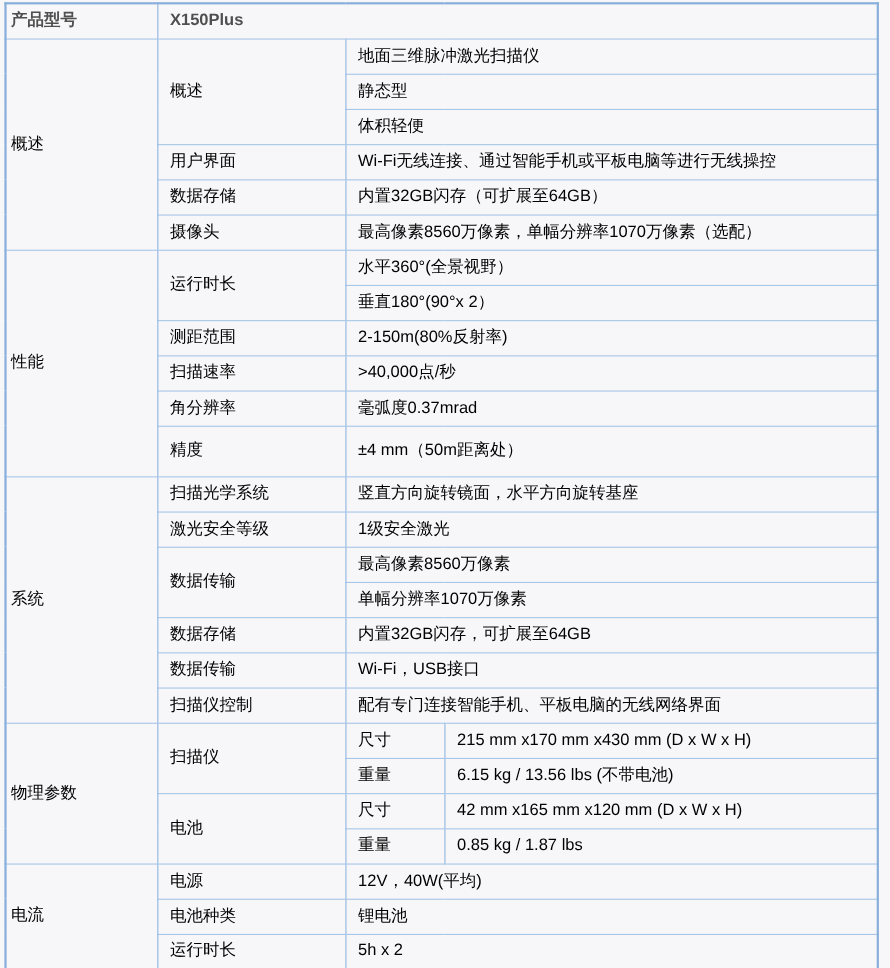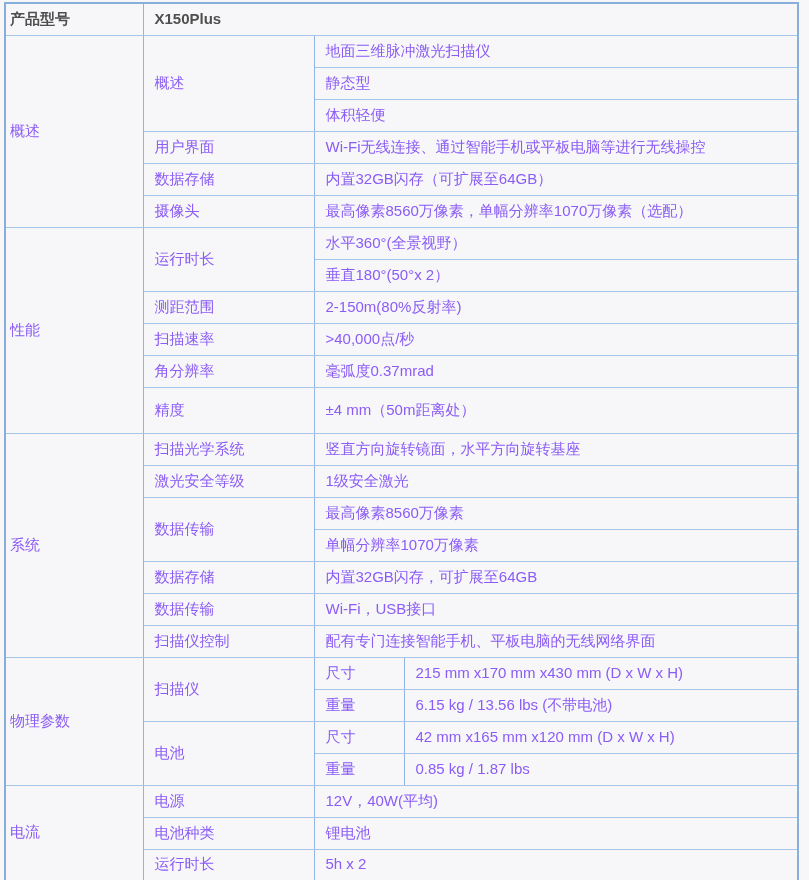--- a/index.html
+++ b/index.html
@@ -17,21 +17,21 @@
     border: 2px solid #88afdb;
   }
   col.c-section { width: 138px; }
   col.c-label   { width: 171px; }
   col.c-sub     { width: 90px;  }
   col.c-value   { width: auto;  }
   td {
     border: 1px solid #a6c6e8;
     border-left: 1px solid #8fb5e0;
     border-right: 1px solid #8fb5e0;
-    color: #8b5cf6;
+    color: #000000;
     font-size: 15px;
     line-height: 1.25;
     padding: 5px 10px 5px 11px;
     vertical-align: middle;
     background: #f7f7f9;
     overflow: hidden;
     white-space: nowrap;
   }
   tr { height: 32px; }
   tr.tall { height: 46px; }
@@ -78,21 +78,21 @@
       <td>摄像头</td>
       <td colspan="2">最高像素8560万像素，单幅分辨率1070万像素（选配）</td>
     </tr>
 
     <tr>
       <td class="sec" rowspan="6">性能</td>
       <td rowspan="2">运行时长</td>
       <td colspan="2">水平360°(全景视野）</td>
     </tr>
     <tr>
-      <td colspan="2">垂直180°(50°x 2）</td>
+      <td colspan="2">垂直180°(90°x 2）</td>
     </tr>
     <tr>
       <td>测距范围</td>
       <td colspan="2">2-150m(80%反射率)</td>
     </tr>
     <tr>
       <td>扫描速率</td>
       <td colspan="2">&gt;40,000点/秒</td>
     </tr>
     <tr>

